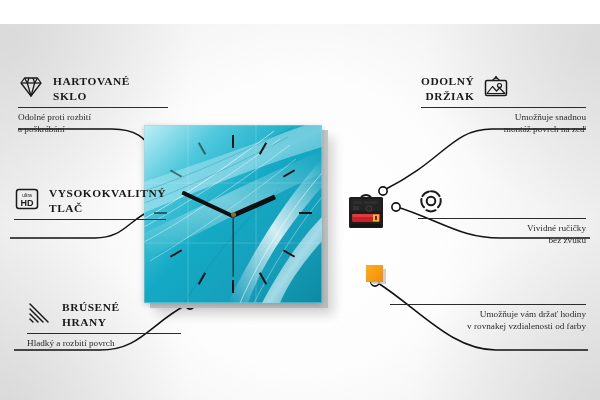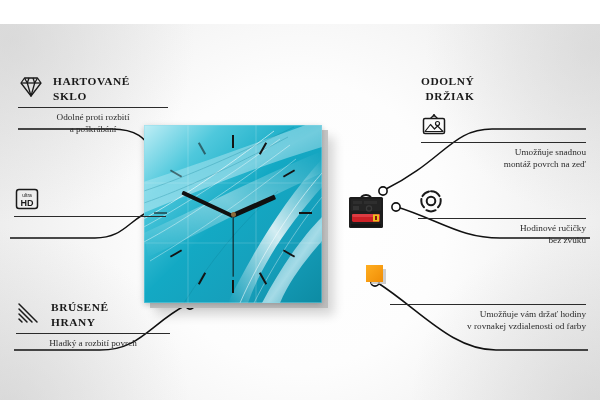--- a/index.html
+++ b/index.html
@@ -23,32 +23,32 @@
       radial-gradient(circle at 1% 97%, rgba(200,200,200,.5) 0%, rgba(200,200,200,0) 26%),
       radial-gradient(circle at 99% 96%, rgba(200,200,200,.5) 0%, rgba(200,200,200,0) 26%);
   }
 
   
   #wires{position:absolute;left:0;top:0;width:600px;height:400px;}
 
   
   .feat{position:absolute;}
   .feat .head{display:flex;align-items:flex-start;gap:9px;}
-  .feat.right .head{flex-direction:column;justify-content:flex-end;}
+  .feat.right .head{flex-direction:row;}
   .title{
     font-family:"Liberation Serif", serif;
     font-weight:700;font-size:11.4px;line-height:14.5px;
     letter-spacing:.55px;color:#1a1a1a;text-transform:uppercase;
     white-space:pre-line;
   }
   .feat.right .title{text-align:right;}
   .rule{height:1px;background:#2b2b2b;margin:4px 0 4px 0;}
   .desc{
     font-family:"Liberation Serif", serif;
-    font-size:9.2px;line-height:11.6px;color:#2c2c2c;white-space:pre-line;text-align:center;
+    font-size:9.2px;line-height:11.6px;color:#2c2c2c;white-space:pre-line;
   }
   .feat.right .desc{text-align:right;}
   .ico{flex:0 0 auto;width:26px;height:26px;display:block;}
 
   
   #clockShadow{
     position:absolute;left:150px;top:106px;width:178px;height:178px;
     background:linear-gradient(135deg,#cfcfcf,#bdbdbd);
     box-shadow:6px 7px 10px rgba(0,0,0,.16);
   }
@@ -212,25 +212,27 @@
 a poškrábání</div>
   </div>
 
   <div class="feat left" style="left:14px;top:162px;width:152px;">
     <div class="head">
       <svg class="ico" viewBox="0 0 26 26">
         <rect x="2.5" y="3.5" width="21" height="19" rx="2.5" fill="none" stroke="#1a1a1a" stroke-width="1.5"></rect>
         <text x="13" y="11" font-family="Liberation Sans, sans-serif" font-size="5" fill="#1a1a1a" text-anchor="middle">ultra</text>
         <text x="13" y="19.6" font-family="Liberation Sans, sans-serif" font-size="9" font-weight="bold" fill="#1a1a1a" text-anchor="middle">HD</text>
       </svg>
-    </div>
-    <div class="rule"></div>
-  </div>
-
-  <div class="feat left" style="left:16px;top:276px;width:154px;">
+      <div class="title">VYSOKOKVALITNÝ
+TLAČ</div>
+    </div>
+    <div class="rule"></div>
+  </div>
+
+  <div class="feat left" style="left:27px;top:276px;width:154px;">
     <div class="head">
       <svg class="ico" viewBox="0 0 26 26">
         <g stroke="#1a1a1a" stroke-width="1.5" stroke-linecap="round">
           <line x1="3" y1="4" x2="21" y2="22"></line>
           <line x1="3" y1="9" x2="16" y2="22"></line>
           <line x1="3" y1="14" x2="11" y2="22"></line>
           <line x1="3" y1="19" x2="6" y2="22"></line>
         </g>
       </svg>
       <div class="title">BRÚSENÉ
@@ -264,21 +266,21 @@
           <path d="M13,3.2 A9.8,9.8 0 0 1 21.5,8.1"></path>
           <path d="M22.6,11 A9.8,9.8 0 0 1 20,19.3"></path>
           <path d="M17.6,22.2 A9.8,9.8 0 0 1 8.4,22.2"></path>
           <path d="M6,19.3 A9.8,9.8 0 0 1 3.4,11"></path>
           <path d="M4.5,8.1 A9.8,9.8 0 0 1 11,3.4"></path>
         </g>
         <circle cx="13" cy="13" r="4.3" fill="none" stroke="#1a1a1a" stroke-width="2"></circle>
       </svg>
     </div>
     <div class="rule"></div>
-    <div class="desc">Hodinové ručičky
+    <div class="desc">Vividné ručičky
 bez zvuku</div>
   </div>
 
   <div class="feat right" style="right:14px;top:276px;width:196px;">
     <div class="rule"></div>
     <div class="desc">Umožňuje vám držať hodiny
 v rovnakej vzdialenosti od farby</div>
   </div>
 
 </div>

